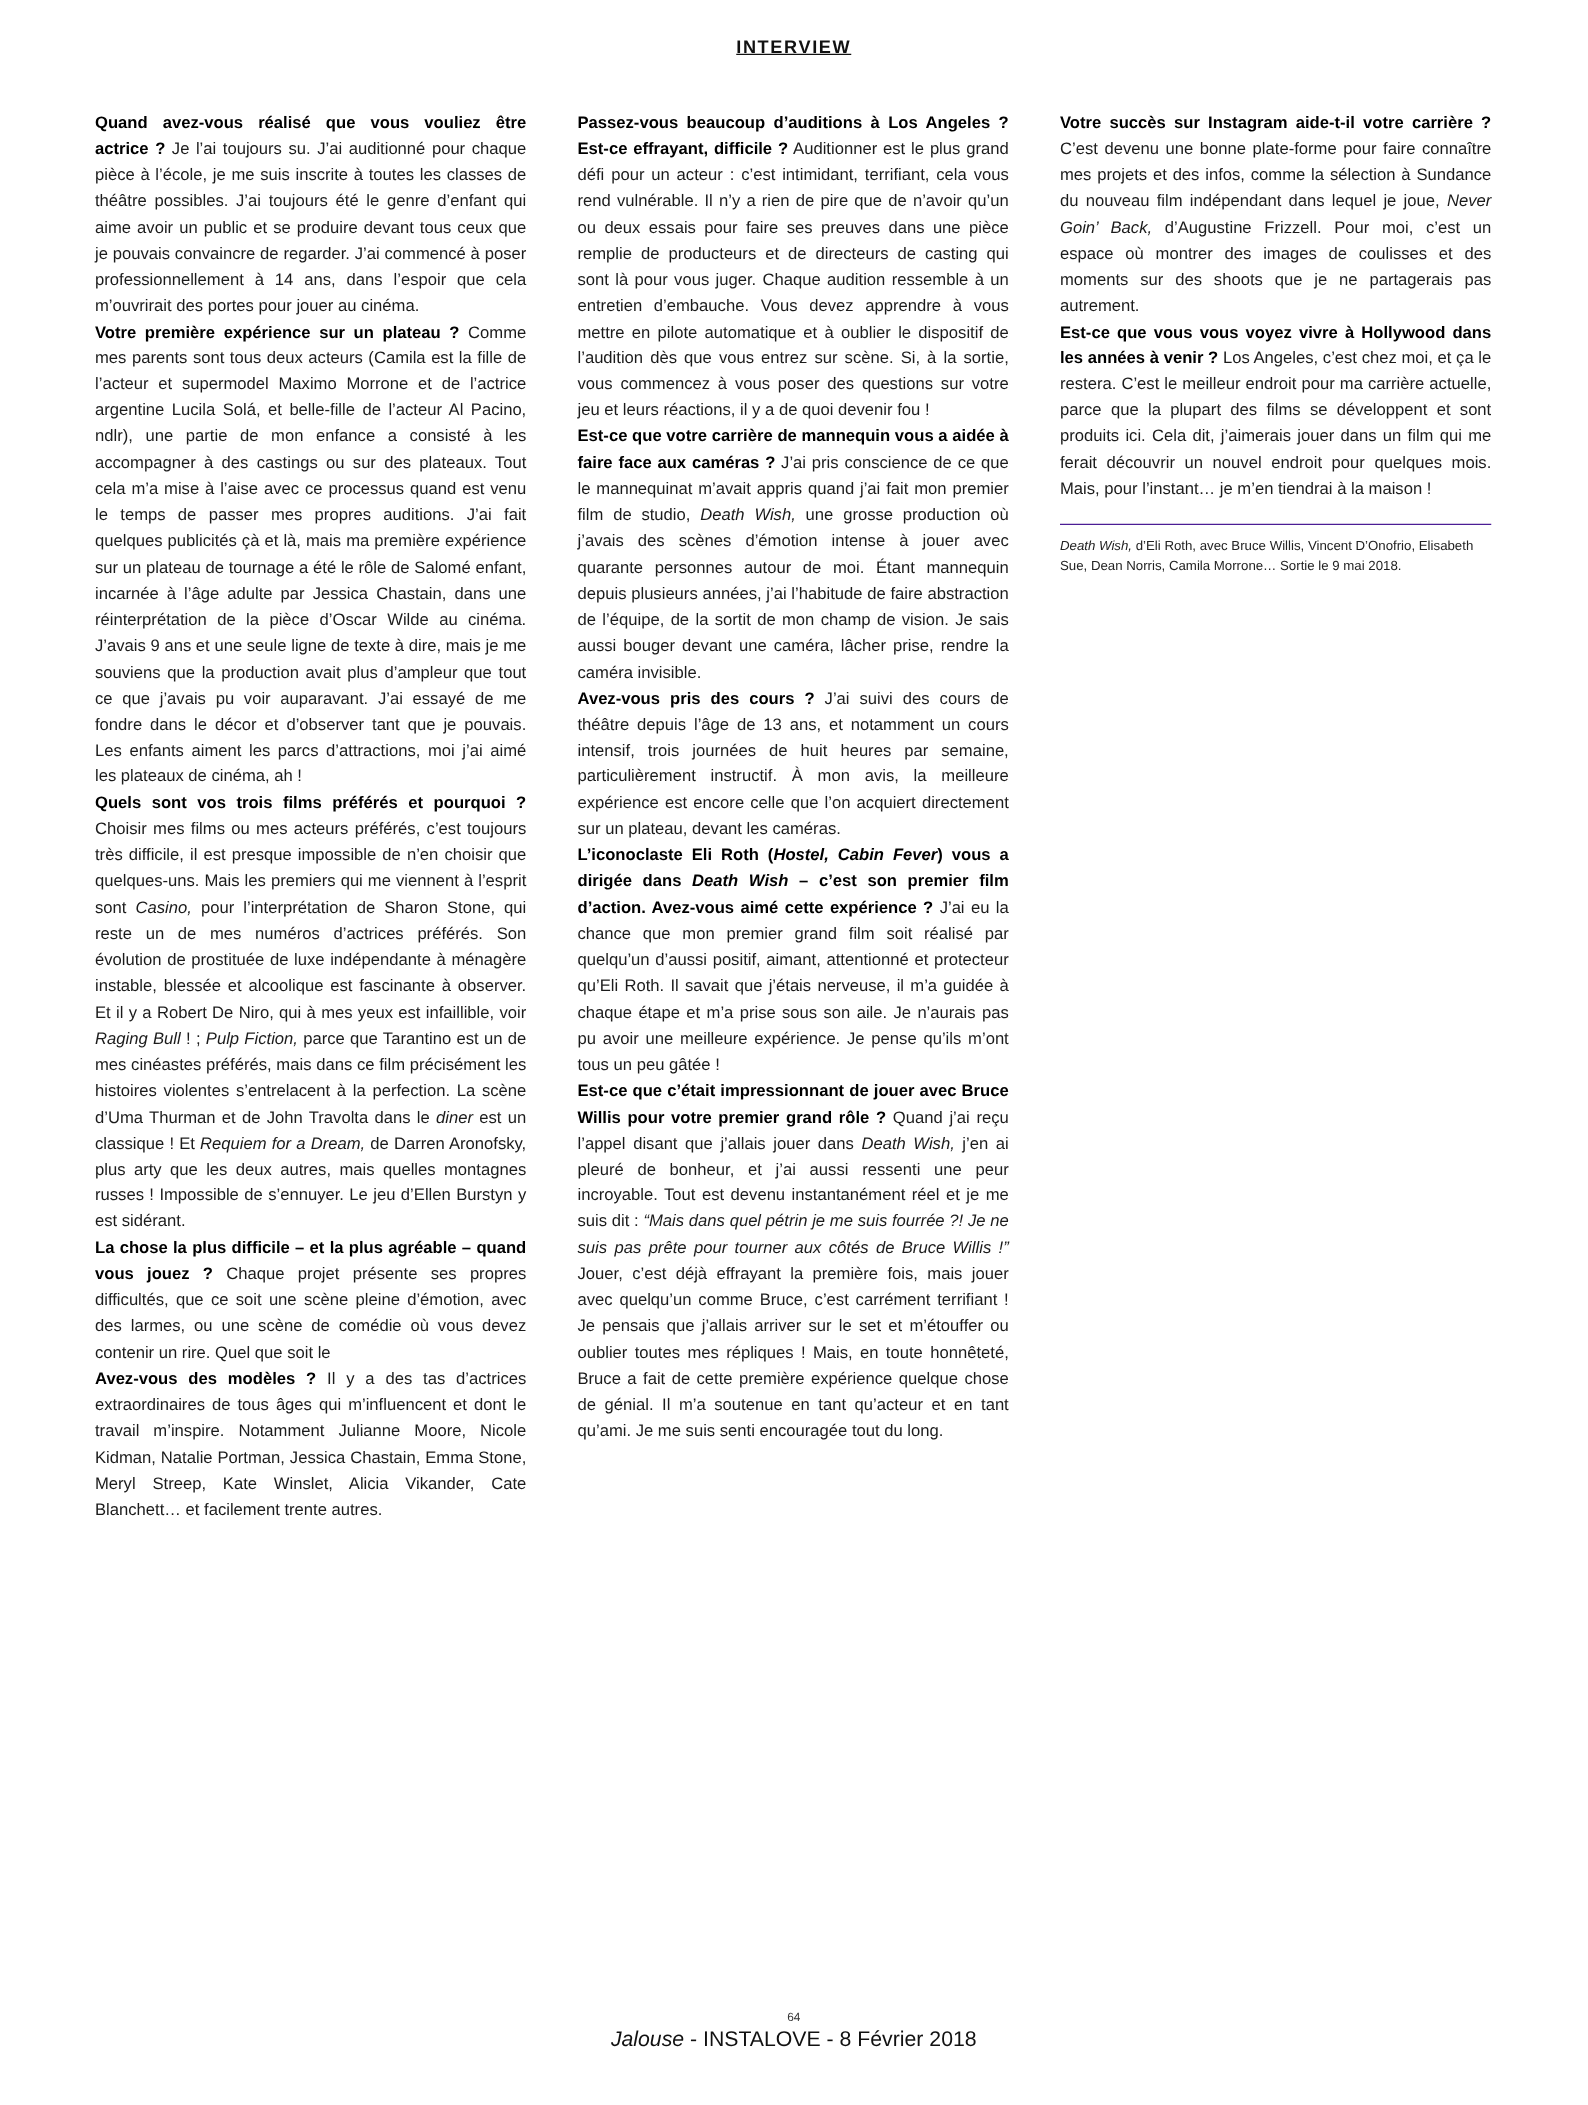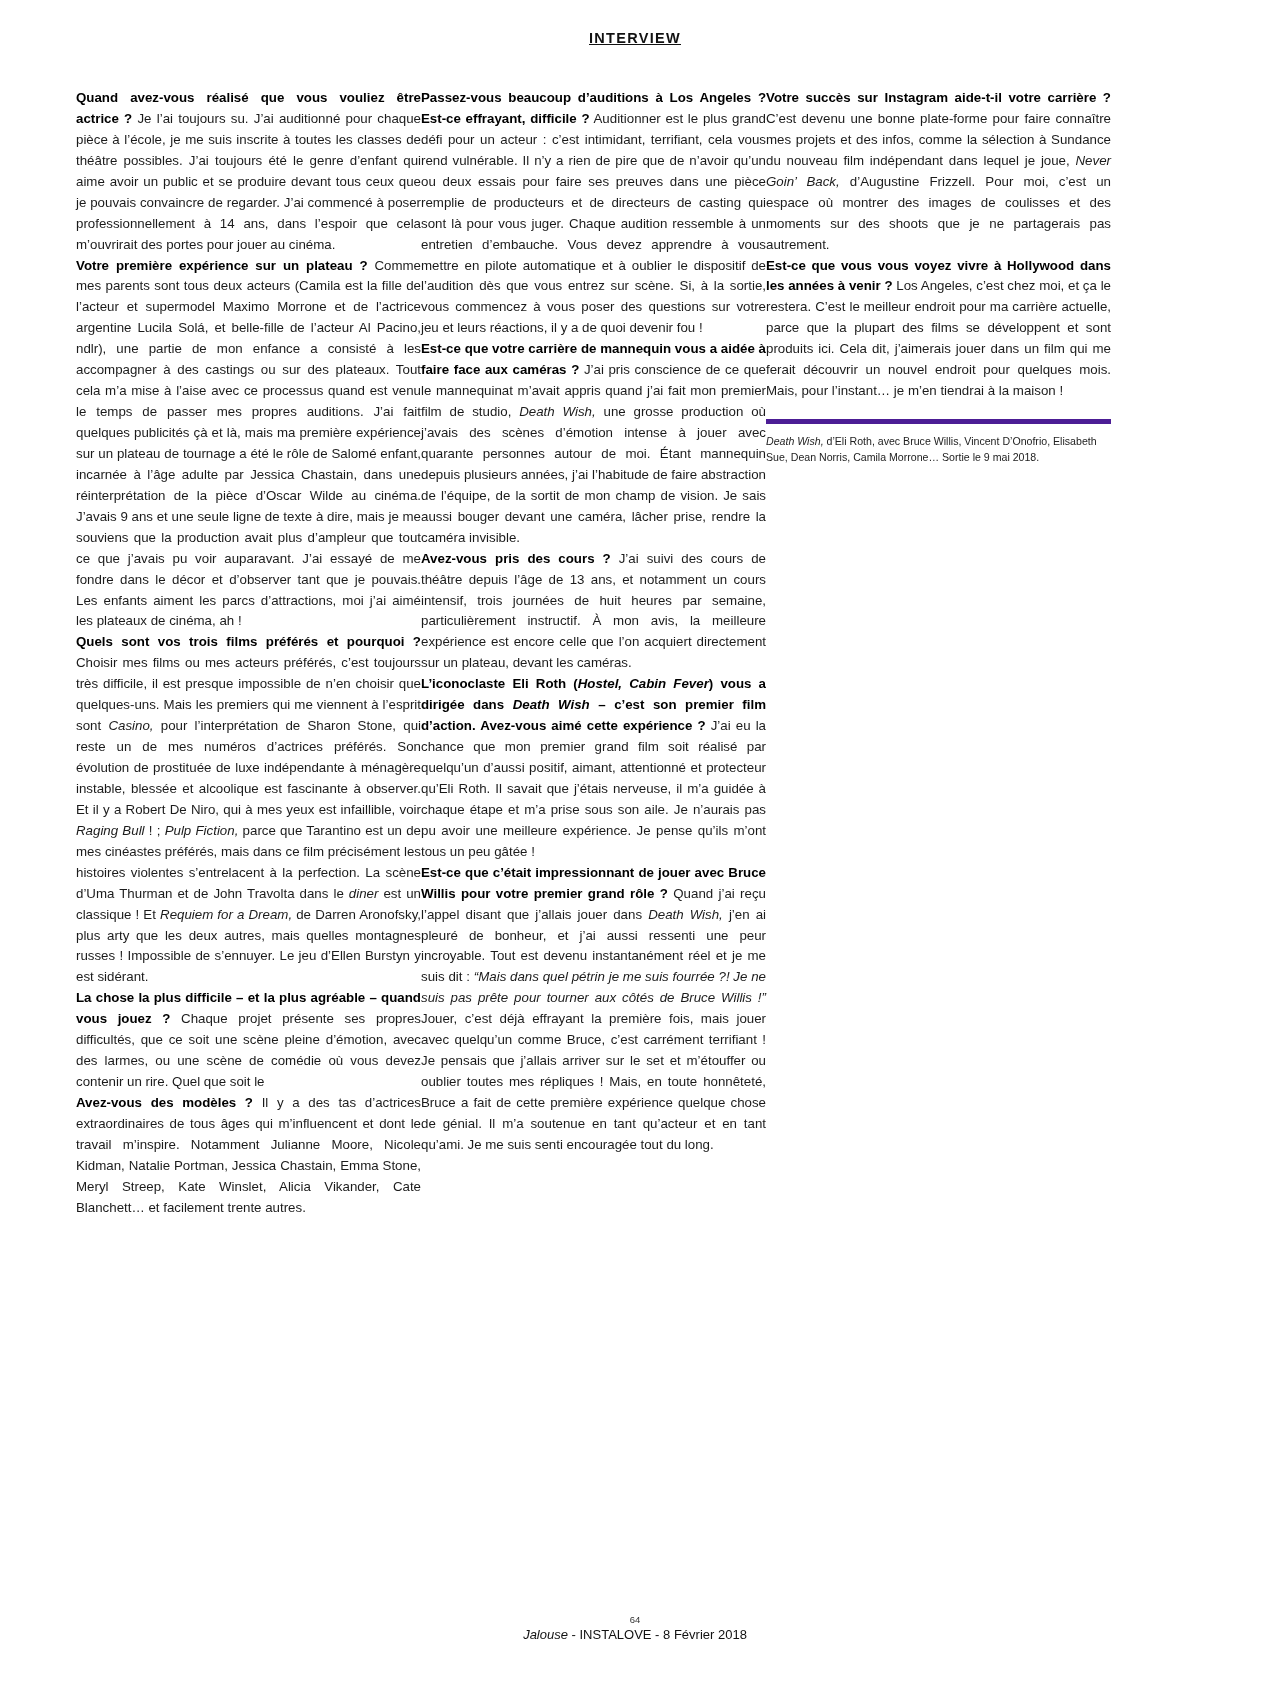--- a/index.html
+++ b/index.html
@@ -32,62 +32,63 @@
     letter-spacing: 1.3px;
     color: #111;
     text-decoration: underline;
   }
   .columns {
     position: absolute;
     top: 88px;
     left: 76px;
     width: 1118px;
     display: flex;
+    gap: 41px;
   }
   .col {
     width: 345px;
     font-size: 13.3px;
     line-height: 1.575;
     text-align: justify;
     color: #1b1b1b;
     hyphens: auto;
   }
   .col p {
     margin: 0;
   }
   .q {
     font-weight: bold;
     color: #000;
   }
   .it {
     font-style: italic;
   }
   .credits {
-    border-top: 5px solid #4c1d95;
+    border-top: 1px solid #4c1d95;
     margin-top: 17px;
     padding-top: 10px;
     font-size: 10.6px;
     line-height: 1.5;
     text-align: left;
     color: #222;
   }
   .footer {
     position: absolute;
     left: 0;
     bottom: 42px;
     width: 1270px;
     text-align: center;
   }
   .footer .pagenum {
     font-size: 9.5px;
     color: #333;
     margin-bottom: 2px;
   }
   .footer .magline {
-    font-size: 13px;
+    font-size: 17px;
     color: #111;
   }
   .footer .magline .brand {
     font-style: italic;
   }
 </style>
 </head>
 <body>
 
 <div class="page">

